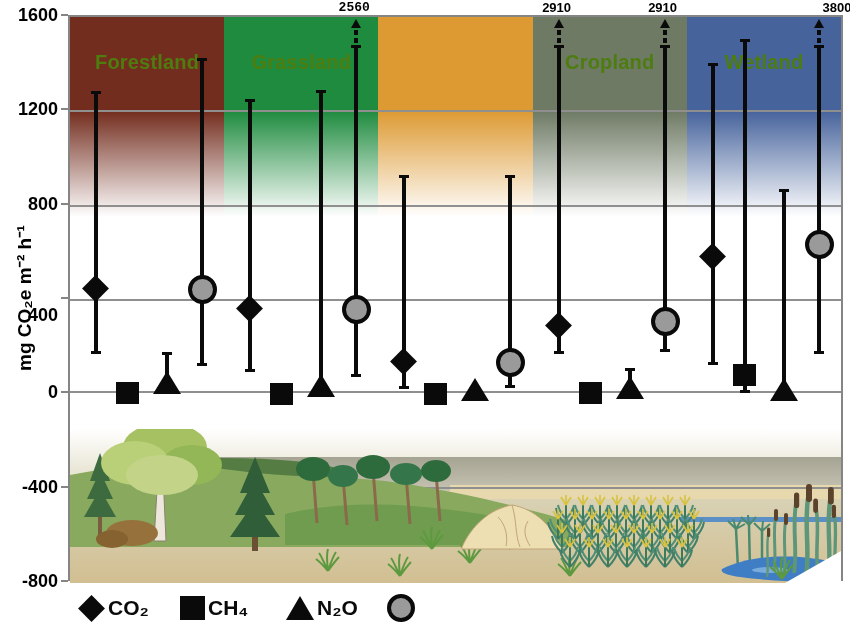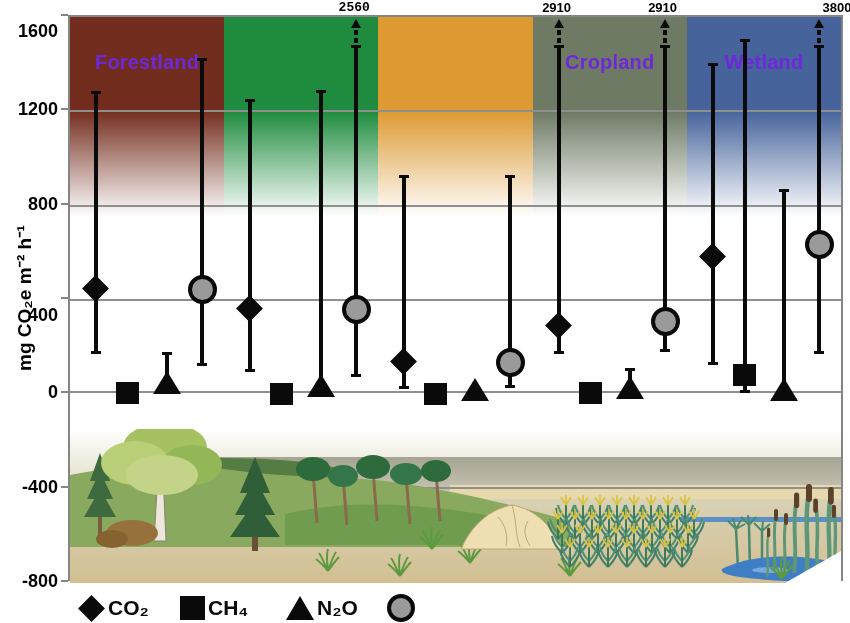--- a/index.html
+++ b/index.html
@@ -2,21 +2,21 @@
 <html><head>
 <meta charset="utf-8">
 <style>
   html,body{margin:0;padding:0;background:#fff;}
   .fig{position:relative;width:850px;height:623px;background:#fff;overflow:hidden;
        font-family:"Liberation Sans",sans-serif;}
   .plot{position:absolute;left:68px;top:15px;width:775px;height:566px;
         border:2px solid #858585;box-sizing:border-box;background:#fff;}
   .band{position:absolute;top:0;height:200px;width:20%;}
   .b0{left:0}.b1{left:20%}.b2{left:40%}.b3{left:60%}.b4{left:80%}
-  .band-label{position:absolute;top:34px;width:20%;text-align:center;color:#6d28d9;
+  .band-label{position:absolute;top:34px;width:20%;text-align:center;color:#4d7c0f;
         font-weight:bold;font-size:20px;letter-spacing:.2px;}
   .grid{position:absolute;left:0;right:0;height:2px;background:#8f8f8f;}
   .g1200{top:93px}.g800{top:188px}.g400{top:282px}.g0{top:374px}.gm400{top:470px}
   .land{position:absolute;left:0;top:412px;width:771px;height:154px;}
   #chart-layer{position:absolute;left:0;top:0;width:100%;height:100%;}
   .bar{position:absolute;width:4px;background:#0a0a0a;}
   .cap{position:absolute;width:10px;height:3px;background:#0a0a0a;}
   .dash{position:absolute;width:4px;height:5px;background:#0a0a0a;}
   .arrow{position:absolute;width:0;height:0;border-left:5px solid transparent;
          border-right:5px solid transparent;border-bottom:9px solid #0a0a0a;}
@@ -24,21 +24,21 @@
   .m-s{position:absolute;width:23px;height:22px;background:#0a0a0a;}
   .m-t{position:absolute;width:0;height:0;border-left:14px solid transparent;
        border-right:14px solid transparent;border-bottom:23px solid #0a0a0a;}
   .m-c{position:absolute;width:21px;height:21px;border-radius:50%;
        background:#9a9a9a;border:4px solid #0a0a0a;}
   #top-labels{position:absolute;left:0;top:0;width:850px;height:15px;}
   .toplab{position:absolute;top:0;width:50px;text-align:center;
           font-size:13px;font-weight:bold;color:#000;}
   .ytick{position:absolute;left:0;width:58px;text-align:right;font-size:18px;
          font-weight:bold;color:#000;height:18px;line-height:18px;}
-  .yt0{top:22px}.yt1{top:100px}.yt2{top:195px}.yt3{top:306px}
+  .yt0{top:6px}.yt1{top:100px}.yt2{top:195px}.yt3{top:306px}
   .yt4{top:383px}.yt5{top:478px}.yt6{top:572px}
   .tick{position:absolute;left:61px;width:7px;height:2px;background:#858585;}
   .tk0{top:14px}.tk1{top:108px}.tk2{top:203px}.tk3{top:297px}
   .tk4{top:391px}.tk5{top:486px}.tk6{top:580px}
   .ytitle{position:absolute;left:24px;top:298px;transform:translate(-50%,-50%) rotate(-90deg);
           white-space:nowrap;font-weight:bold;font-size:19px;color:#000;}
   .leg{position:absolute;top:593px;height:30px;display:flex;align-items:center;gap:3px;
        font-size:21px;font-weight:bold;color:#0a0a0a;white-space:nowrap;}
   .l1{left:78px}.l2{left:180px}.l3{left:286px}.l4{left:387px}
   .lg-d{width:19px;height:19px;background:#0a0a0a;transform:rotate(45deg);margin:0 4px;}
@@ -219,20 +219,21 @@
           <use href="#reed"></use>
         </g>
       <g transform="translate(697,148) scale(0.8)">
           <use href="#reed"></use>
         </g>
       <use href="#tuft" x="712" y="150"></use>
       <polygon points="715,154 771,122 771,154" fill="#ffffff"></polygon>
     </svg>
 
     <div class="band-label b0">Forestland</div>
+    <div class="band-label b1">Grassland</div>
     <div class="band-label b3">Cropland</div>
     <div class="band-label b4">Wetland</div>
 
     <div id="chart-layer">
         <div class="bar" style="left: 24px; top: 74.9333px; height: 261.096px;"></div>
         <div class="cap" style="left: 21px; top: 73.9333px;"></div>
         <div class="cap" style="left: 21px; top: 334.029px;"></div>
         <div class="m-d" style="left: 16px; top: 261.633px;"></div>
         <div class="bar" style="left: 178.2px; top: 83.1292px; height: 270.462px;"></div>
         <div class="cap" style="left: 175.2px; top: 82.1292px;"></div>

